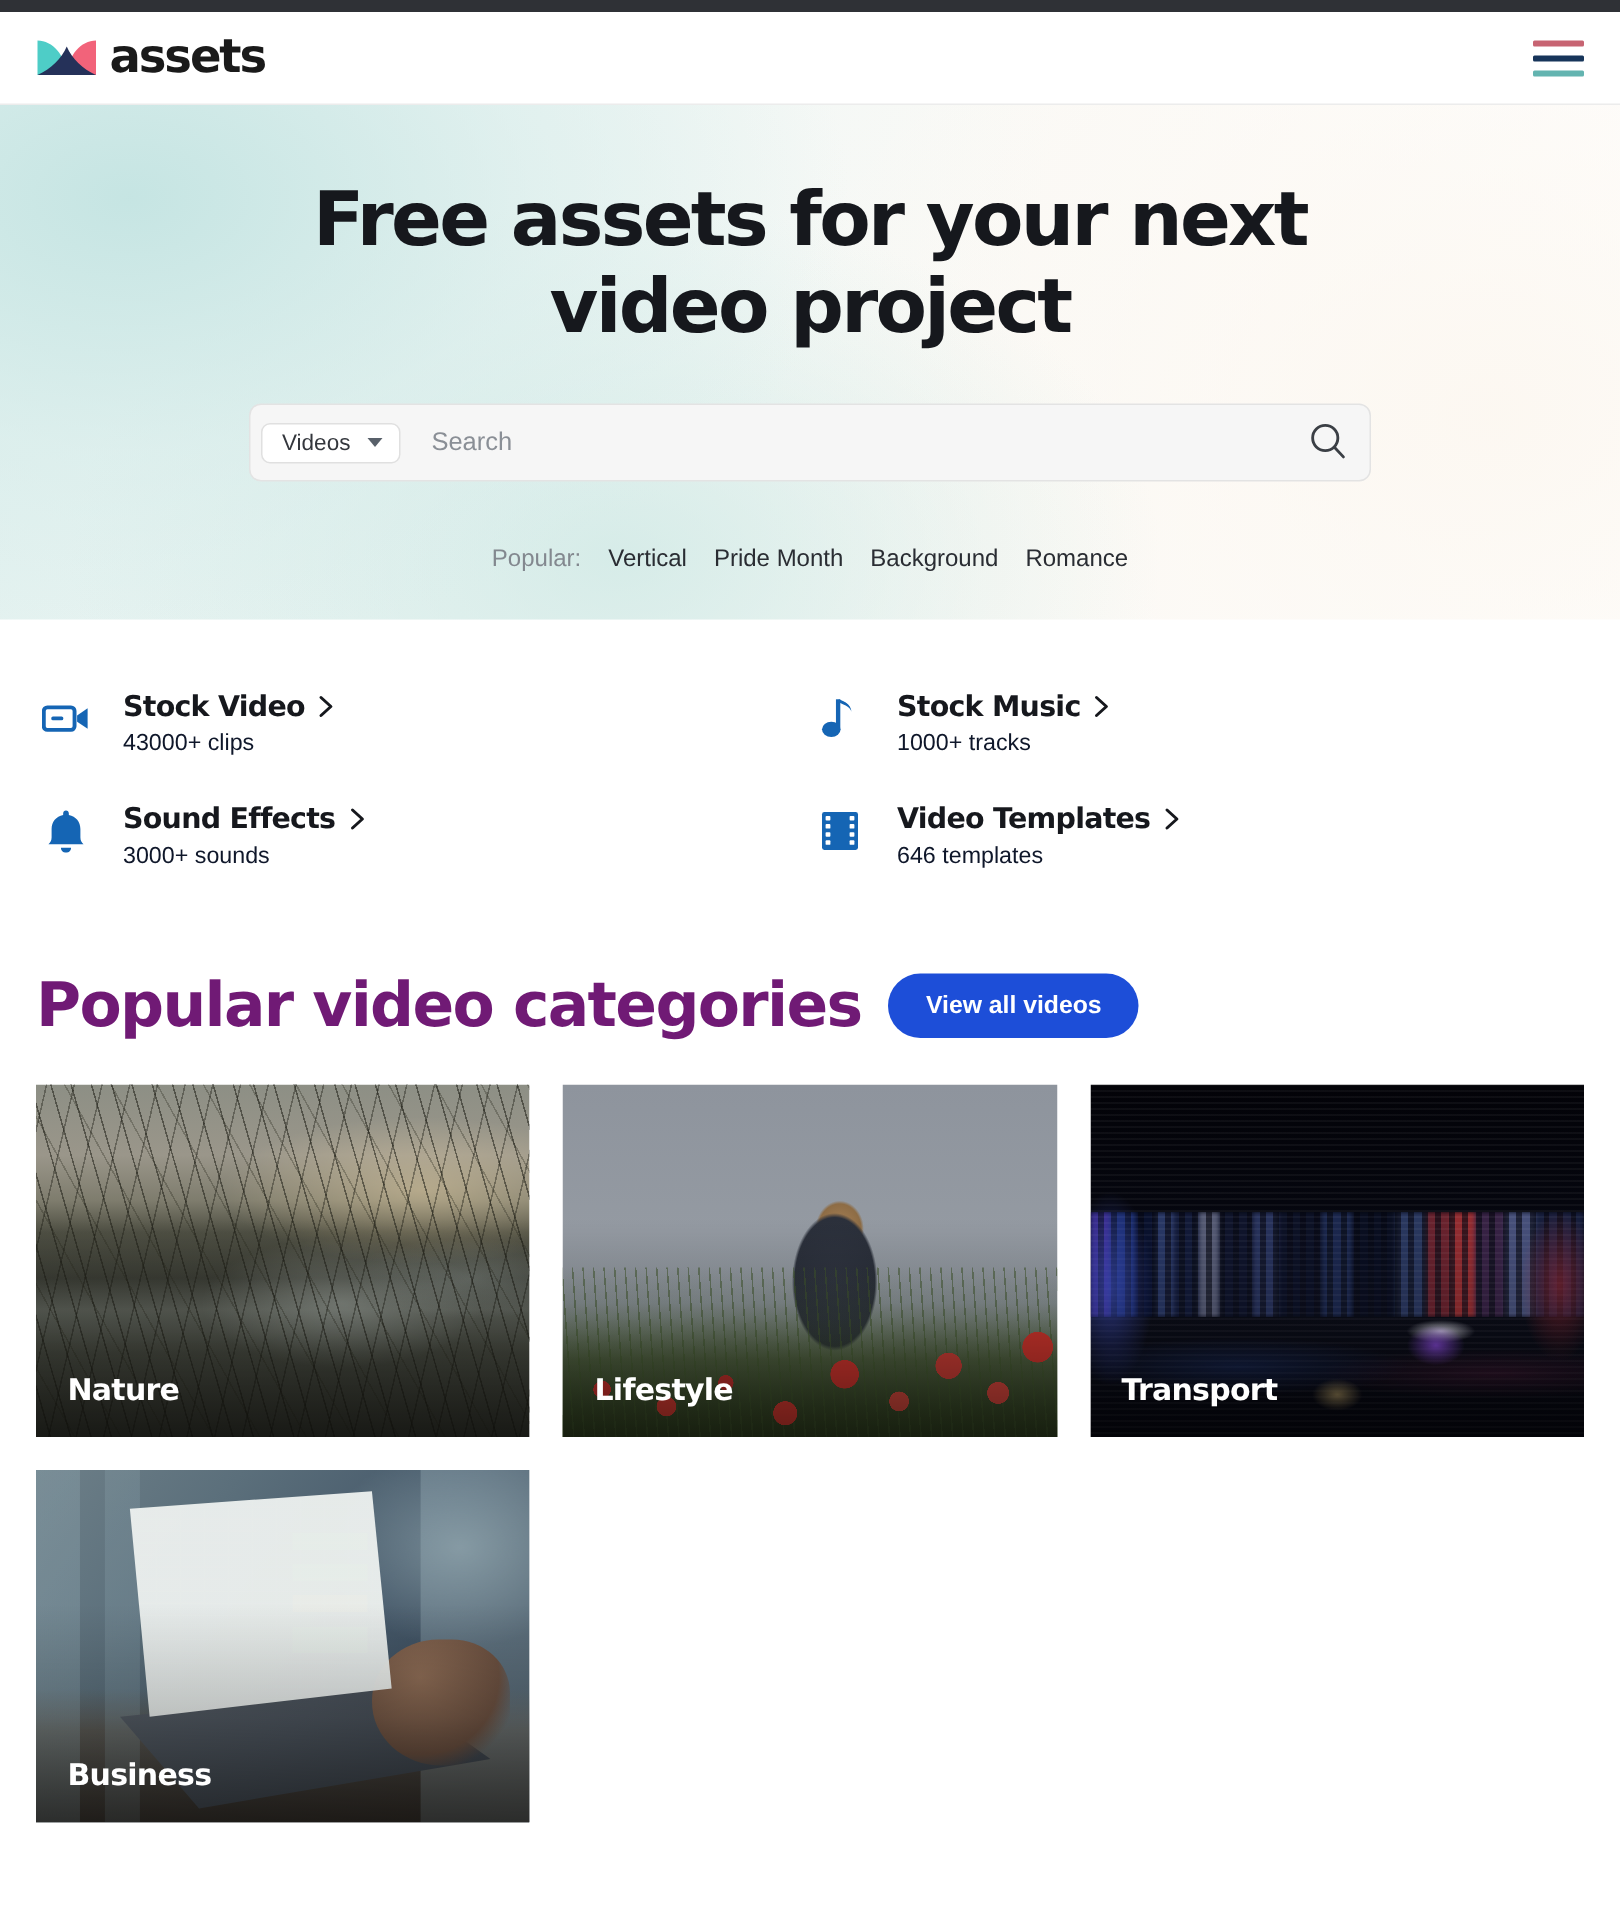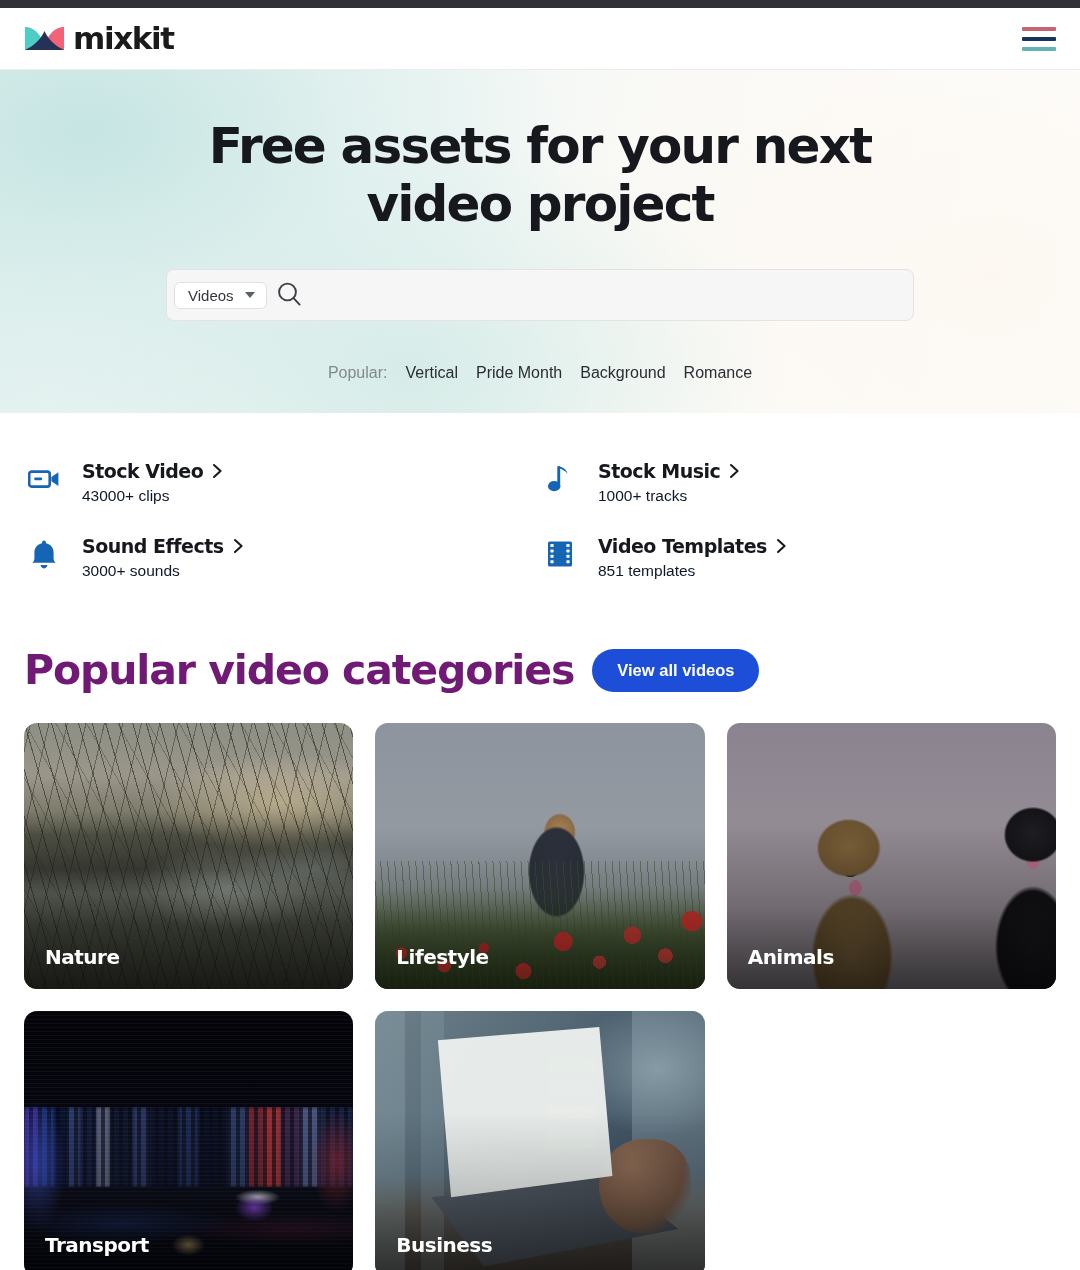--- a/index.html
+++ b/index.html
@@ -230,22 +230,22 @@
   .cat-grid {
     margin-top: 29px;
     padding: 0 24px;
     display: grid;
     grid-template-columns: repeat(3, 1fr);
     gap: 22px 22px;
   }
 
   .cat-card {
     position: relative;
-    height: 266px;
-    border-radius: 13px;
+    height: 235px;
+    border-radius: 0;
     overflow: hidden;
     cursor: pointer;
   }
   .cat-card-art { position: absolute; inset: 0; }
   .cat-card-scrim {
     position: absolute;
     left: 0; right: 0; bottom: 0;
     height: 62%;
     background: linear-gradient(to top, rgba(0,0,0,0.52) 0%, rgba(0,0,0,0.18) 48%, rgba(0,0,0,0) 100%);
   }
@@ -457,21 +457,21 @@
 <header class="header">
 
   <a class="logo-wrap">
     <span class="logo-mark">
       <svg width="42" height="27" viewBox="0 0 42 27" xmlns="http://www.w3.org/2000/svg">
         <path d="M1 2 L1 25 L20 25 C20 12 11 2 1 2 Z" fill="#4ecdc7"></path>
         <path d="M40 2 L40 25 L21 25 C21 12 30 2 40 2 Z" fill="#f2637a"></path>
         <path d="M20.5 25 L1 25 C10 21 17 14 20.5 6 C24 14 31 21 40 25 Z" fill="#253159"></path>
       </svg>
     </span>
-    <span class="logo-text">mixkit</span>
+    <span class="logo-text">assets</span>
   </a>
 
   <div class="hamburger">
     <span style="background:#c76472;"></span>
     <span style="background:#17355a;"></span>
     <span style="background:#63b4b0;"></span>
   </div>
 
 </header>
 
@@ -479,20 +479,21 @@
 
   <h1 class="hero-title">Free assets for your next video project</h1>
 
   <div class="search-bar">
 
     <div class="type-select">
       <span class="type-select-label">Videos</span>
       <span class="caret"></span>
     </div>
 
+    <input class="search-input" type="text" placeholder="Search" style="">
 
     <button class="search-btn">
       <span>
         <svg width="30" height="30" viewBox="0 0 30 30" fill="none" xmlns="http://www.w3.org/2000/svg">
           <circle cx="13.5" cy="13" r="8.4" stroke="#3b3f45" stroke-width="1.9"></circle>
           <line x1="19.6" y1="19.2" x2="25.6" y2="25.6" stroke="#3b3f45" stroke-width="1.9" stroke-linecap="round"></line>
         </svg>
       </span>
     </button>
 
@@ -591,21 +592,21 @@
     </span>
     <span class="asset-text">
       <span class="asset-title-row">
         <span class="asset-title">Video Templates</span>
         <span class="asset-chevron">
           <svg width="11" height="16" viewBox="0 0 11 16" fill="none" xmlns="http://www.w3.org/2000/svg">
             <path d="M2 2 L8.6 8 L2 14" stroke="#16181d" stroke-width="2" stroke-linecap="round" stroke-linejoin="round"></path>
           </svg>
         </span>
       </span>
-      <span class="asset-sub" style="display:block;">851 templates</span>
+      <span class="asset-sub" style="display:block;">646 templates</span>
     </span>
   </a>
 
 </section>
 
 <section>
 
   <div class="cat-header">
     <h2 class="cat-title">Popular video categories</h2>
     <button class="view-all-btn">View all videos</button>
@@ -618,25 +619,20 @@
       <div class="cat-card-scrim"></div>
       <span class="cat-card-label">Nature</span>
     </div>
 
     <div class="cat-card">
       <div class="cat-card-art art-lifestyle"></div>
       <div class="cat-card-scrim"></div>
       <span class="cat-card-label">Lifestyle</span>
     </div>
 
-    <div class="cat-card">
-      <div class="cat-card-art art-animals"></div>
-      <div class="cat-card-scrim"></div>
-      <span class="cat-card-label">Animals</span>
-    </div>
 
 
     <div class="cat-card">
       <div class="cat-card-art art-transport"></div>
       <div class="cat-card-scrim"></div>
       <span class="cat-card-label">Transport</span>
     </div>
 
     <div class="cat-card">
       <div class="cat-card-art art-business">

